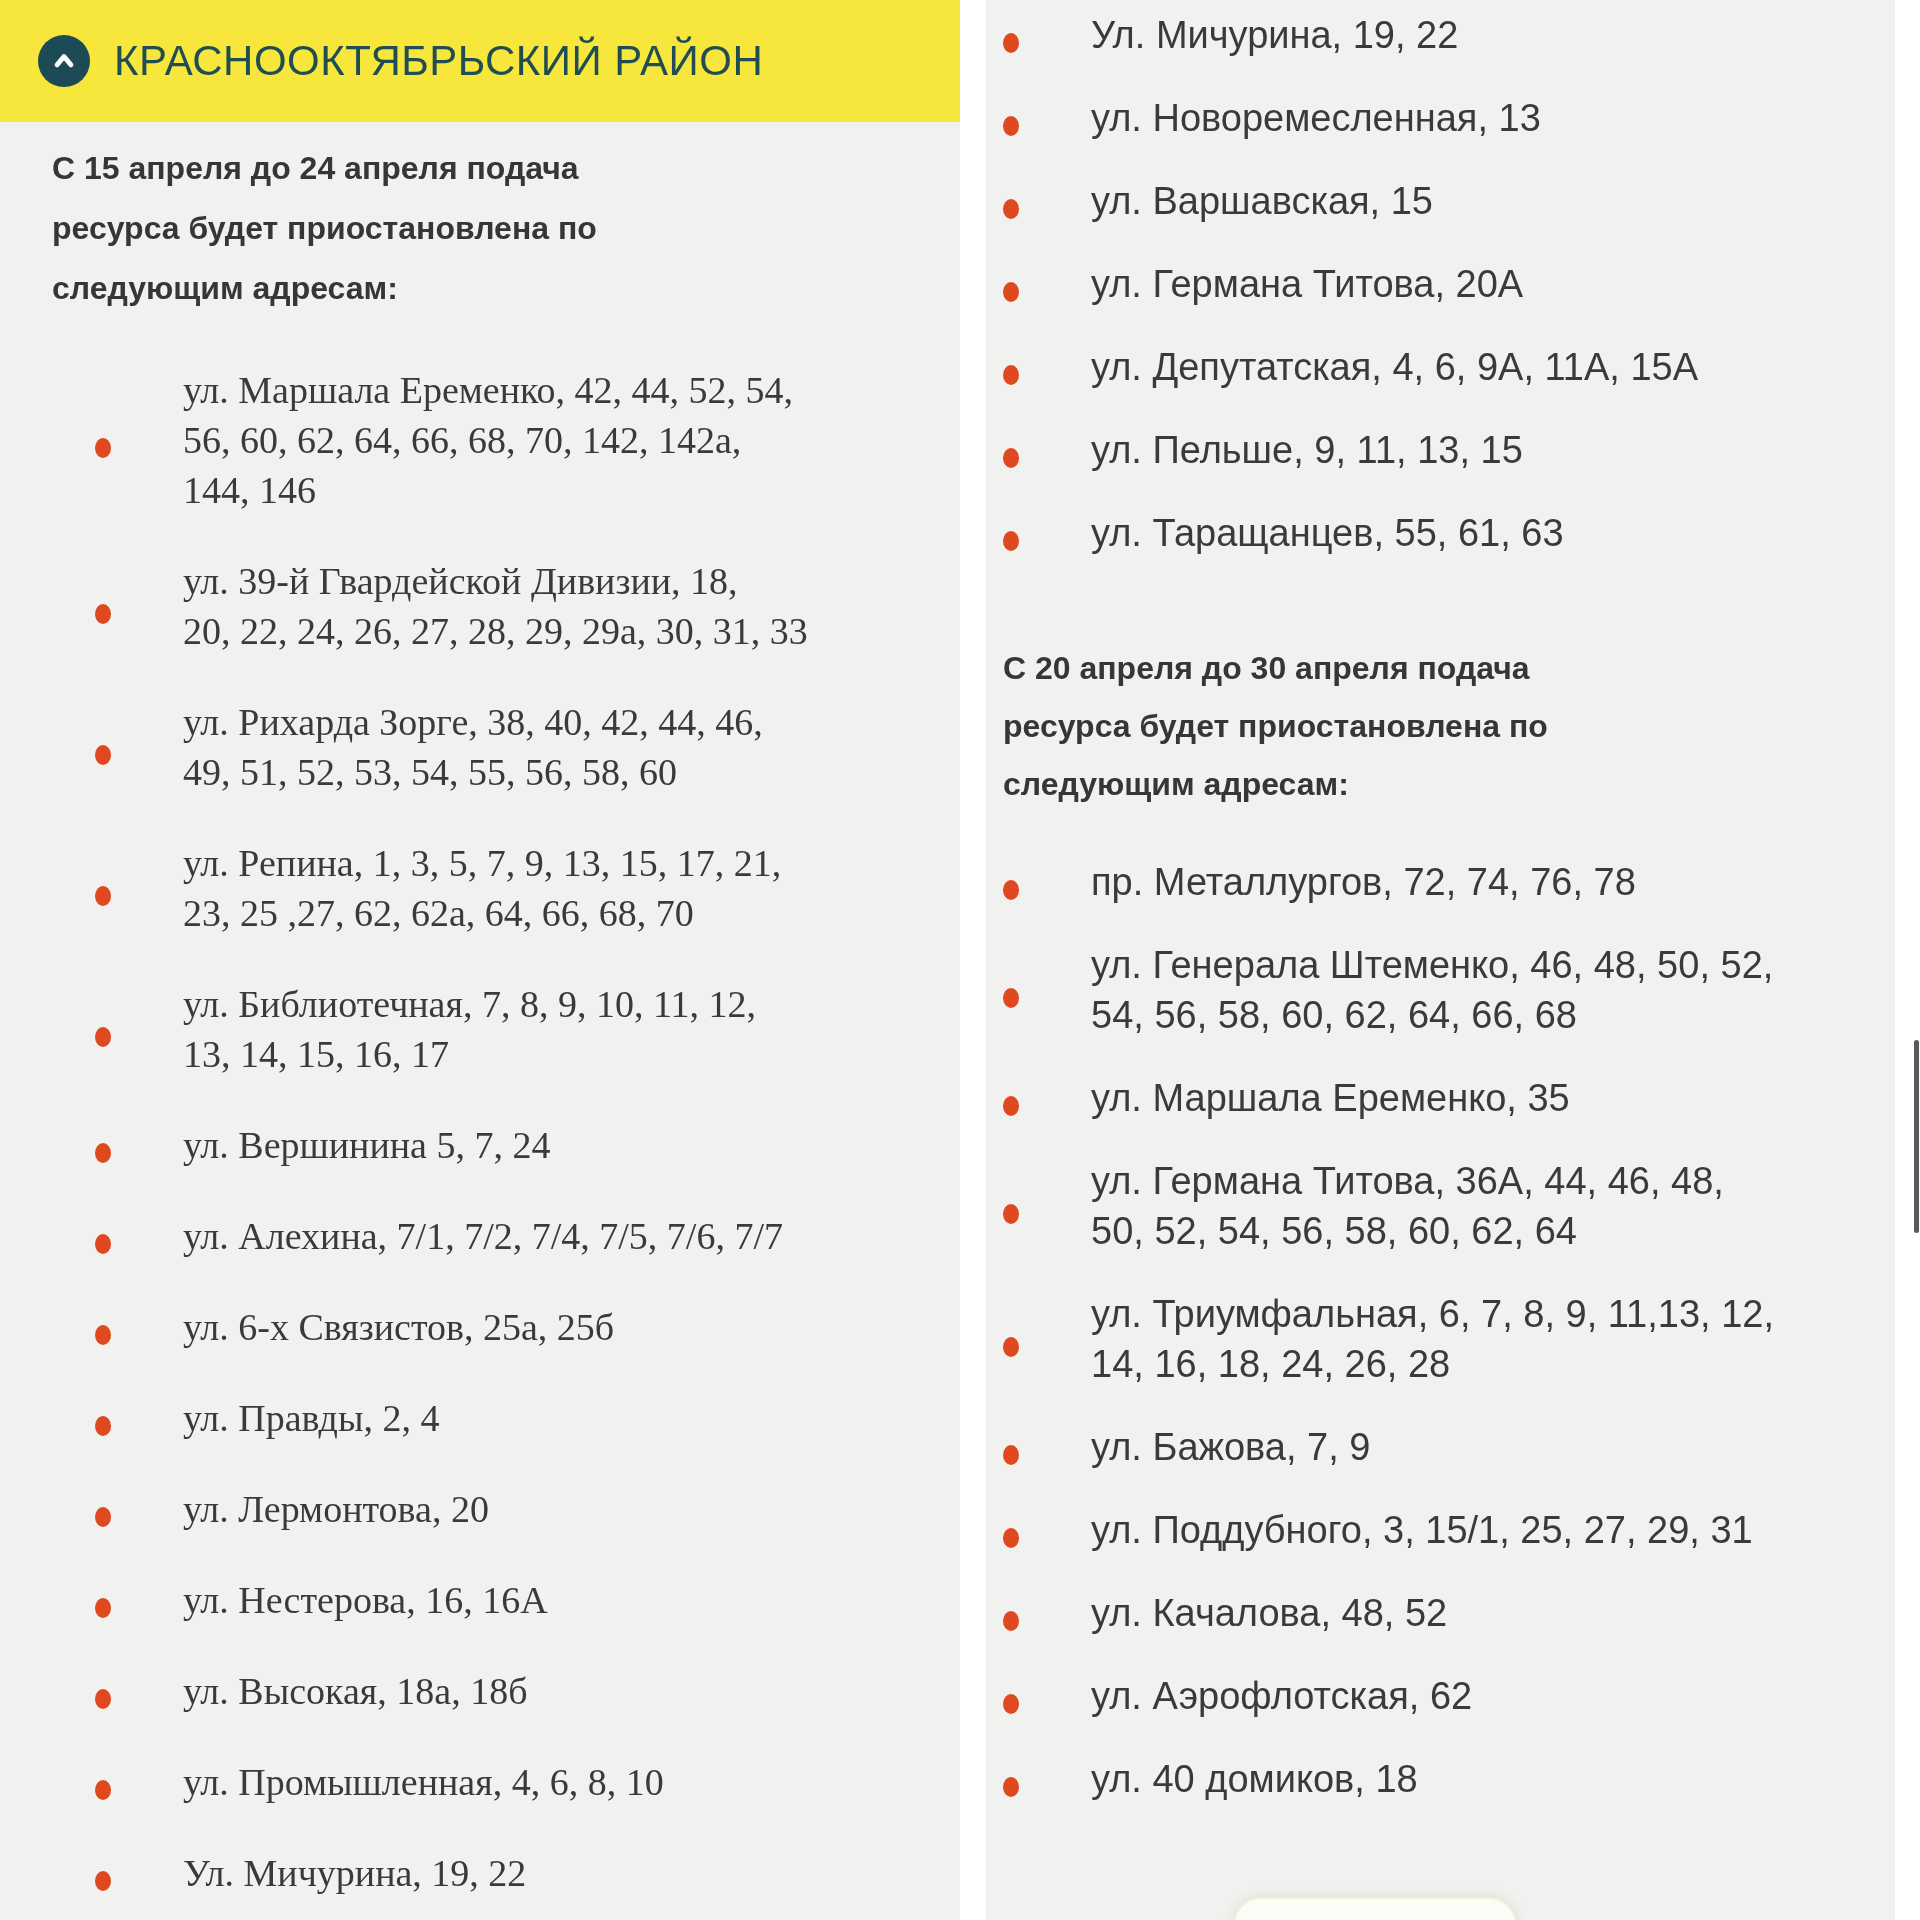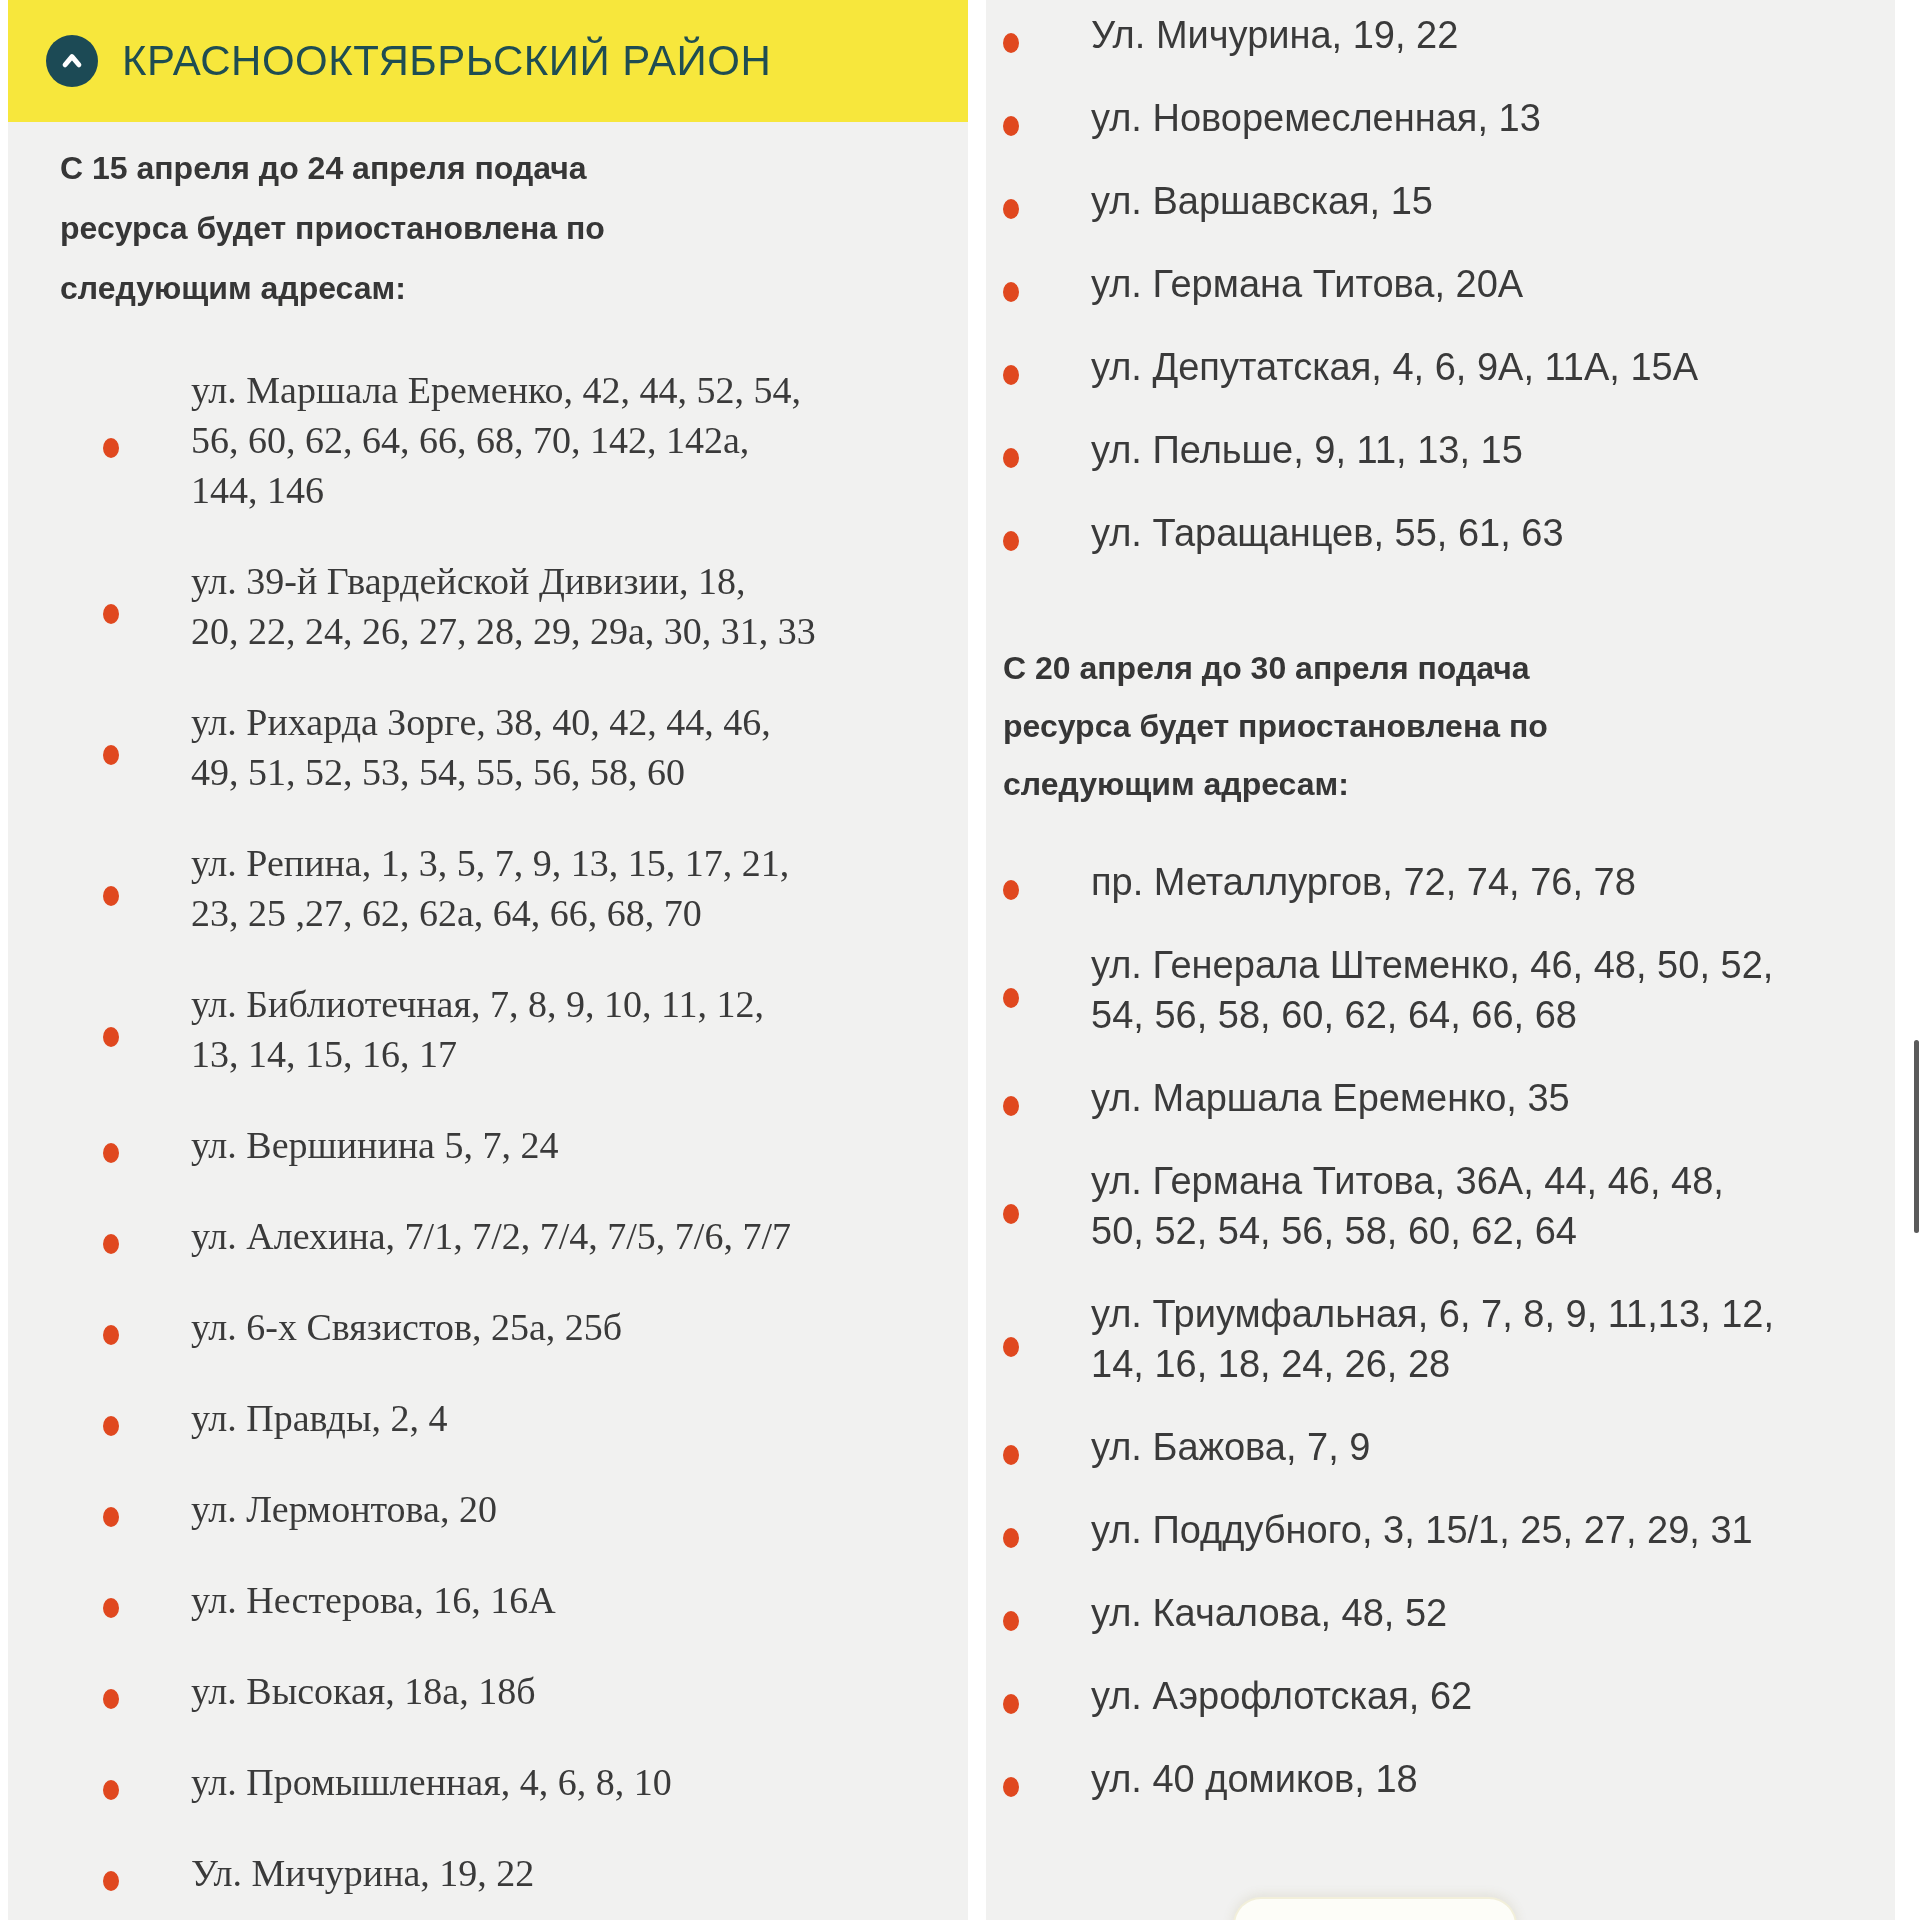--- a/index.html
+++ b/index.html
@@ -15,21 +15,21 @@
     --pill-bg:#FDFDF8;
   }
   html,body{margin:0;padding:0;}
   body{
     width:1920px;height:1920px;overflow:hidden;
     background:var(--page-bg);
     font-family:"Liberation Sans","DejaVu Sans",sans-serif;
   }
   .page{position:relative;width:1920px;height:1920px;background:var(--page-bg);overflow:hidden;}
   .panel{position:absolute;top:0;height:1920px;background:var(--panel-bg);}
-  .panel-left{left:8px;width:960px;}
+  .panel-left{left:0;width:960px;}
   .panel-right{left:986px;width:909px;}
 
   .banner{
     height:122px;background:var(--banner-bg);
     display:flex;align-items:center;gap:24px;padding-left:38px;box-sizing:border-box;
   }
   .icon-circle{
     flex:0 0 auto;width:52px;height:52px;border-radius:50%;
     background:var(--icon-circle);display:flex;align-items:center;justify-content:center;
   }

